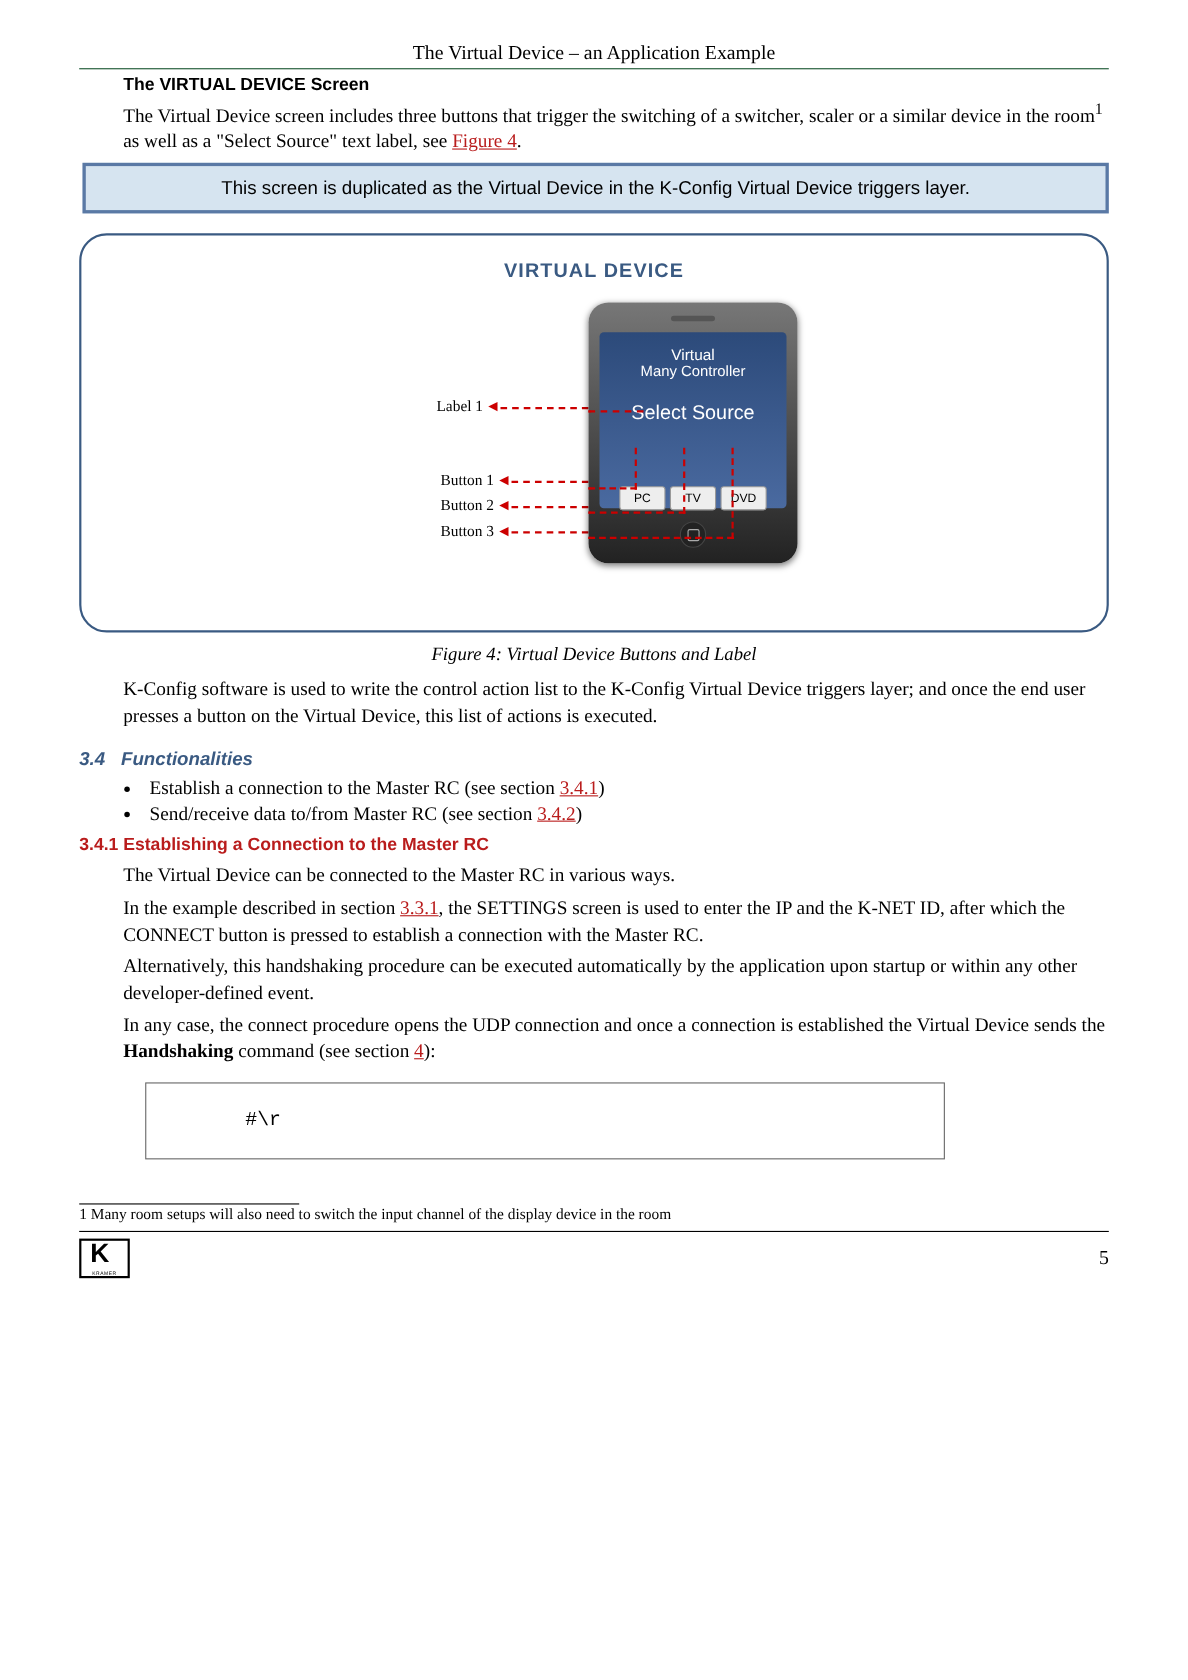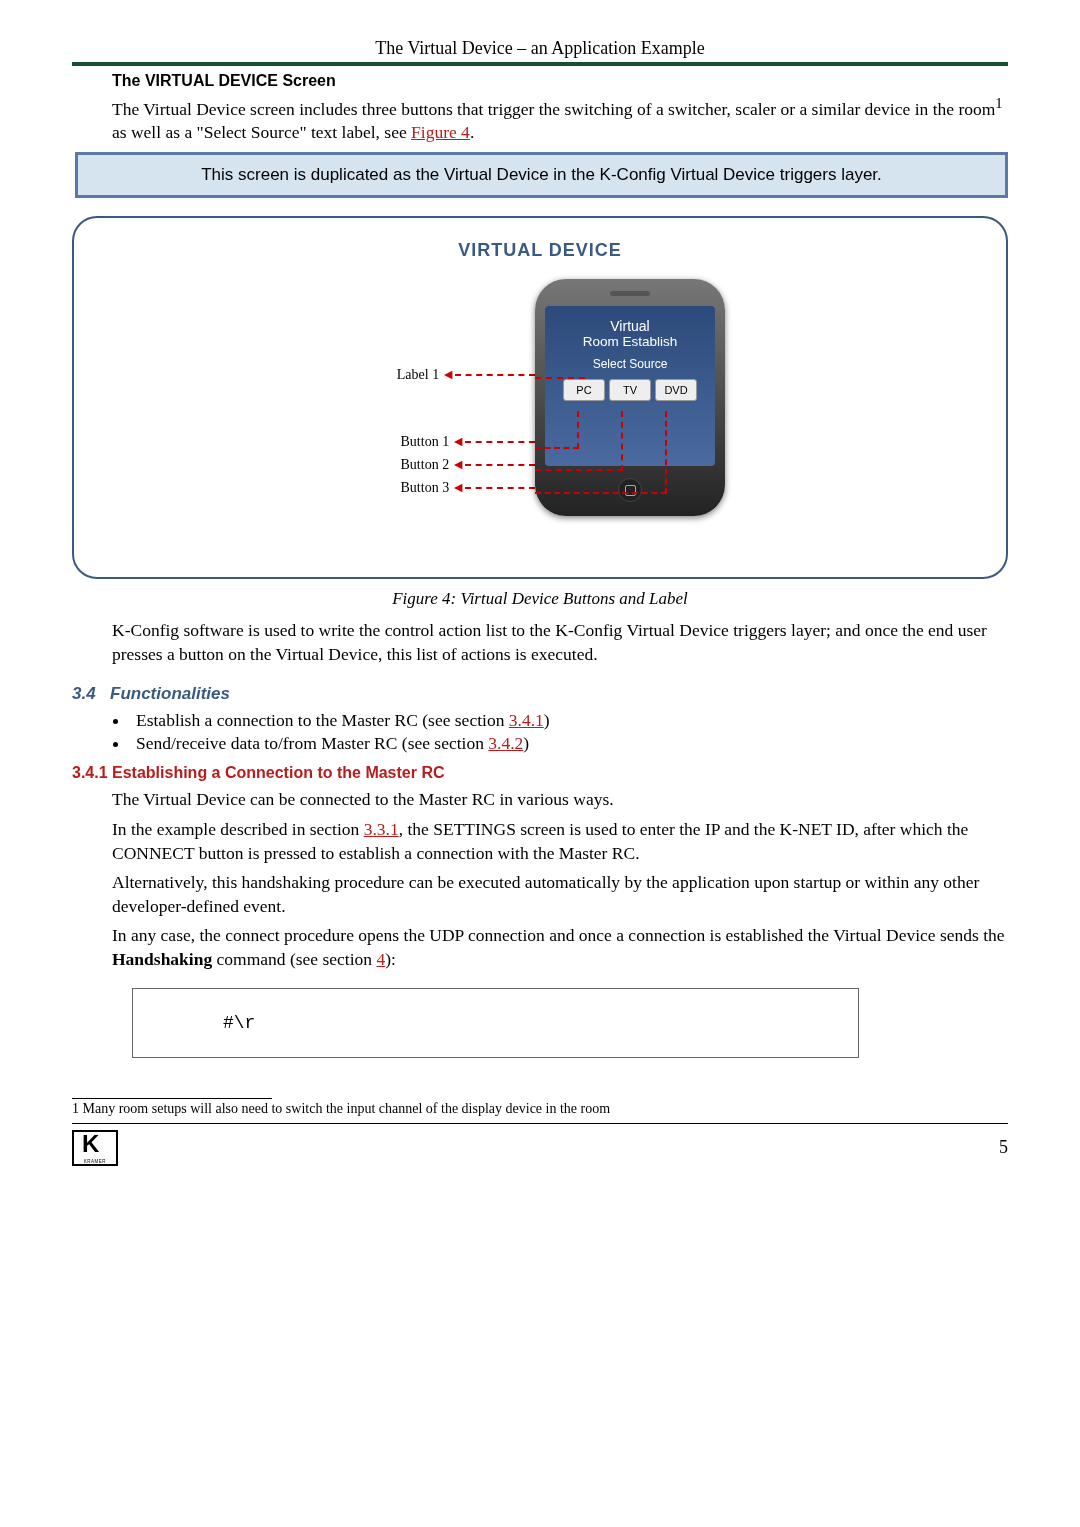--- a/index.html
+++ b/index.html
@@ -12,21 +12,21 @@
     width: 1080px;
   }
   .page {
     padding: 38px 72px 30px 72px;
     position: relative;
   }
   .running-header {
     text-align: center;
     font-size: 18px;
     margin-bottom: 3px;
-    border-bottom: 4px solid #14532d;
+    border-bottom: 1px solid #14532d;
     padding-bottom: 3px;
   }
   .heading-small {
     font-family: Arial, Helvetica, sans-serif;
     font-weight: bold;
     font-size: 16px;
     margin: 6px 0 4px 40px;
   }
   .body-para {
     margin: 4px 0 6px 40px;
@@ -89,21 +89,21 @@
     margin-left: 2px;
   }
   .dash {
     border-top: 2px dashed #cc0000;
     height: 0;
     display: inline-block;
   }
   .phone {
     width: 170px;
     background: linear-gradient(#777, #222);
-    border-radius: 31px;
+    border-radius: 18px;
     padding: 12px 10px 14px 10px;
     box-shadow: 0 2px 6px rgba(0,0,0,.5);
     position: relative;
   }
   .phone-earpiece {
     width: 40px;
     height: 5px;
     background: #555;
     border-radius: 3px;
     margin: 0 auto 10px auto;
@@ -112,36 +112,37 @@
     background: linear-gradient(#2c4a7a, #4a6aa0);
     border-radius: 4px;
     padding: 10px 6px 12px 6px;
     height: 160px;
     color: #fff;
     font-family: Arial, Helvetica, sans-serif;
     box-sizing: border-box;
   }
   .phone-line1 { text-align: center; font-size: 14px; margin-top: 2px; }
   .phone-line2 { text-align: center; font-size: 13.5px; }
-  .phone-source { text-align: center; font-size: 12px; margin-top: 8px; }
+  .phone-source { text-align: center; font-size: 18px; margin-top: 20px; }
   .phone-buttons {
     display: flex;
     justify-content: center;
     gap: 4px;
     margin-top: 8px;
   }
   .phone-btn {
     background: #eee;
     color: #000;
     font-size: 11px;
     padding: 4px 6px;
     border-radius: 3px;
     border: 1px solid #999;
     min-width: 28px;
     text-align: center;
+    margin-top: 48px;
   }
   .phone-home {
     width: 22px;
     height: 22px;
     border-radius: 50%;
     background: #222;
     border: 1px solid #444;
     margin: 12px auto 0 auto;
     display: flex;
     align-items: center;
@@ -286,21 +287,21 @@
           <span>Button 3</span>
           <span class="arrow">◄</span>
           <span class="dash" style="width:70px;"></span>
         </div>
       </div>
 
       <div class="phone" style="position:relative;">
         <div class="phone-earpiece"></div>
         <div class="phone-screen">
           <div class="phone-line1">Virtual</div>
-          <div class="phone-line2">Room Establish</div>
+          <div class="phone-line2">Many Controller</div>
           <div class="phone-source">Select Source</div>
           <div class="phone-buttons">
             <div class="phone-btn">PC</div>
             <div class="phone-btn">TV</div>
             <div class="phone-btn">DVD</div>
           </div>
         </div>
         <div class="phone-home">
           <div class="phone-home-inner"></div>
         </div>

